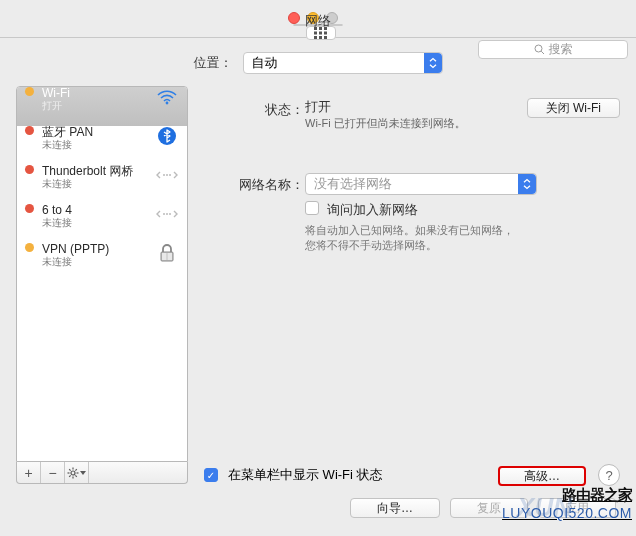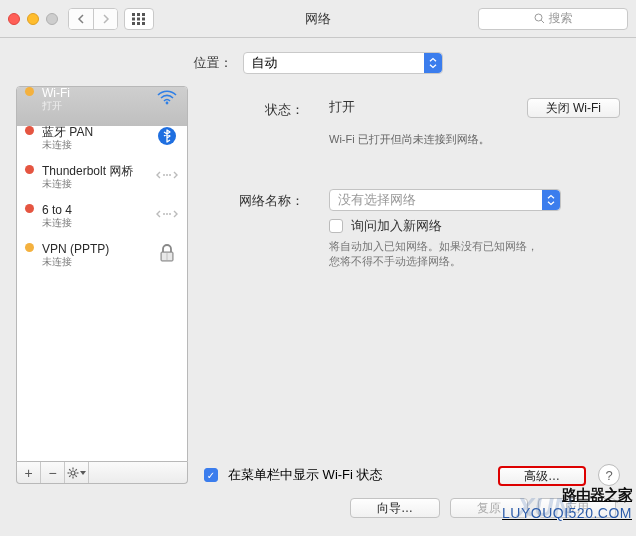--- a/index.html
+++ b/index.html
@@ -1,21 +1,21 @@
 <!DOCTYPE html>
 <html><head>
 <meta charset="utf-8">
 <style>
   * { box-sizing: border-box; margin: 0; padding: 0; font-family: -apple-system, "Helvetica Neue", Arial, sans-serif; }
   body { background: #f0f0f0; width: 636px; height: 536px; overflow: hidden; position: relative; }
 
   .window { width: 636px; height: 536px; background: #ececec; position: relative; }
 
   
-  .titlebar { height: 38px; border-bottom: 1px solid #c8c8c8; display: flex; align-items: center; padding: 12px 8px; position: relative; }
+  .titlebar { height: 38px; border-bottom: 1px solid #c8c8c8; display: flex; align-items: center; padding: 12px 8px; position: relative; flex-direction: column; }
   .traffic { display: flex; gap: 7px; margin-right: 10px; }
   .tl { width: 12px; height: 12px; border-radius: 50%; }
   .tl.red { background: #ff5f57; border: 0.5px solid #e04640; }
   .tl.yel { background: #ffbd2e; border: 0.5px solid #dfa023; }
   .tl.grn { background: #cdcdcd; border: 0.5px solid #b0b0b0; }
   .navgrp { display: flex; border: 1px solid #c9c9c9; border-radius: 4px; background: #fff; overflow: hidden; }
   .navbtn { width: 24px; height: 20px; display: flex; align-items: center; justify-content: center; color: #808080; background: #fcfcfc; }
   .navbtn + .navbtn { border-left: 1px solid #c9c9c9; }
   .gridbtn { margin-left: 6px; width: 30px; height: 22px; border: 1px solid #c9c9c9; border-radius: 4px; background: #fff; display: flex; align-items: center; justify-content: center; }
   .wtitle { position: absolute; left: 50%; transform: translateX(-50%); font-size: 13px; color: #3a3a3a; }
@@ -41,21 +41,21 @@
   .svctxt .n { font-size: 12px; color: #2a2a2a; }
   .svc.sel .svctxt .n { color: #fff; }
   .svctxt .s { font-size: 10px; color: #7a7a7a; }
   .svc.sel .svctxt .s { color: #eee; }
   .svcico { width: 24px; height: 20px; display: flex; align-items: center; justify-content: center; }
   .listbtns { display: flex; border: 1px solid #b8b8b8; border-top: 0; border-radius: 0 0 4px 4px; background: linear-gradient(#fafafa,#ececec); height: 22px; }
   .lb { width: 24px; border-right: 1px solid #c8c8c8; display: flex; align-items: center; justify-content: center; font-size: 14px; color: #595959; }
   .lb.gear { display:flex; gap:1px; align-items:center; }
 
   .detail { flex: 1; position: relative; padding-top: 12px; }
-  .row { display: flex; gap: 25px; margin-bottom: 6px; }
+  .row { display: flex; gap: 1px; margin-bottom: 6px; }
   .row .k { width: 100px; text-align: right; font-size: 13px; color: #333; padding-top: 3px; }
   .row .v { flex: 1; font-size: 13px; color: #333; }
   .pushbtn { height: 20px; padding: 0 18px; border: 1px solid #c3c3c3; border-radius: 4px; background: linear-gradient(#fefefe,#f1f1f1); font-size: 12px; color: #222; display: inline-flex; align-items: center; }
   .wide-select { width: 232px; height: 22px; border-radius: 4px; background: #fff; border: 1px solid #c3c3c3; position: relative; display: flex; align-items: center; padding-left: 8px; color: #999; font-size: 13px; }
   .wide-select .cap { position: absolute; right:0; top:0; width:18px; height:100%; background:#3b7ded; border-radius:0 4px 4px 0; display:flex; align-items:center; justify-content:center; }
   .cb { width:14px; height:14px; border:1px solid #bbb; border-radius:3px; background:#fff; display:inline-flex; align-items:center; justify-content:center; margin-right:4px; vertical-align:middle; }
   .cb.checked { background:#3b7ded; border-color:#3b7ded; color:#fff; font-size:10px; }
   .hint { font-size: 11px; color: #777; line-height: 1.4; margin-top: 4px; }
 
   .footer-check { position: absolute; bottom: 0; left: 0; font-size: 13px; display: flex; align-items: center; gap: 6px; }
@@ -248,21 +248,21 @@
       </div>
     </div>
 
     <div class="detail" style="height:398px;">
 
       <div class="row">
         <div class="k">状态：</div>
         <div class="v" style="display:flex; align-items:flex-start; gap:20px;">
           <div style="flex:1">
             <div style="font-size:13px;">打开</div>
-            <div style="font-size:11px; color:#666; margin-top:16px;">Wi-Fi 已打开但尚未连接到网络。</div>
+            <div style="font-size:11px; color:#666; margin-top:0;">Wi-Fi 已打开但尚未连接到网络。</div>
           </div>
           <div class="pushbtn">关闭 Wi-Fi</div>
         </div>
       </div>
 
       <div style="height:36px;"></div>
 
       <div class="row">
         <div class="k">网络名称：</div>
         <div class="v">
@@ -273,21 +273,21 @@
                   <path d="M1 4.2 4 1.5 7 4.2 M1 7.8 4 10.5 7 7.8" stroke="#fff" stroke-width="1.3" fill="none"></path>
                 </svg>
             </div>
           </div>
         </div>
       </div>
 
       <div class="row">
         <div class="k"></div>
         <div class="v">
-          <label style="display:flex; align-items:center; gap:4px; font-size:13px;">
+          <label style="display:flex; align-items:flex-start; gap:4px; font-size:13px;">
             <span class="cb"></span>
             <span>询问加入新网络</span>
           </label>
           <div class="hint" style="max-width:210px;">将自动加入已知网络。如果没有已知网络，您将不得不手动选择网络。</div>
         </div>
       </div>
 
       <div class="footer-check">
         <span class="cb checked">✓</span>
         <span>在菜单栏中显示 Wi-Fi 状态</span>

